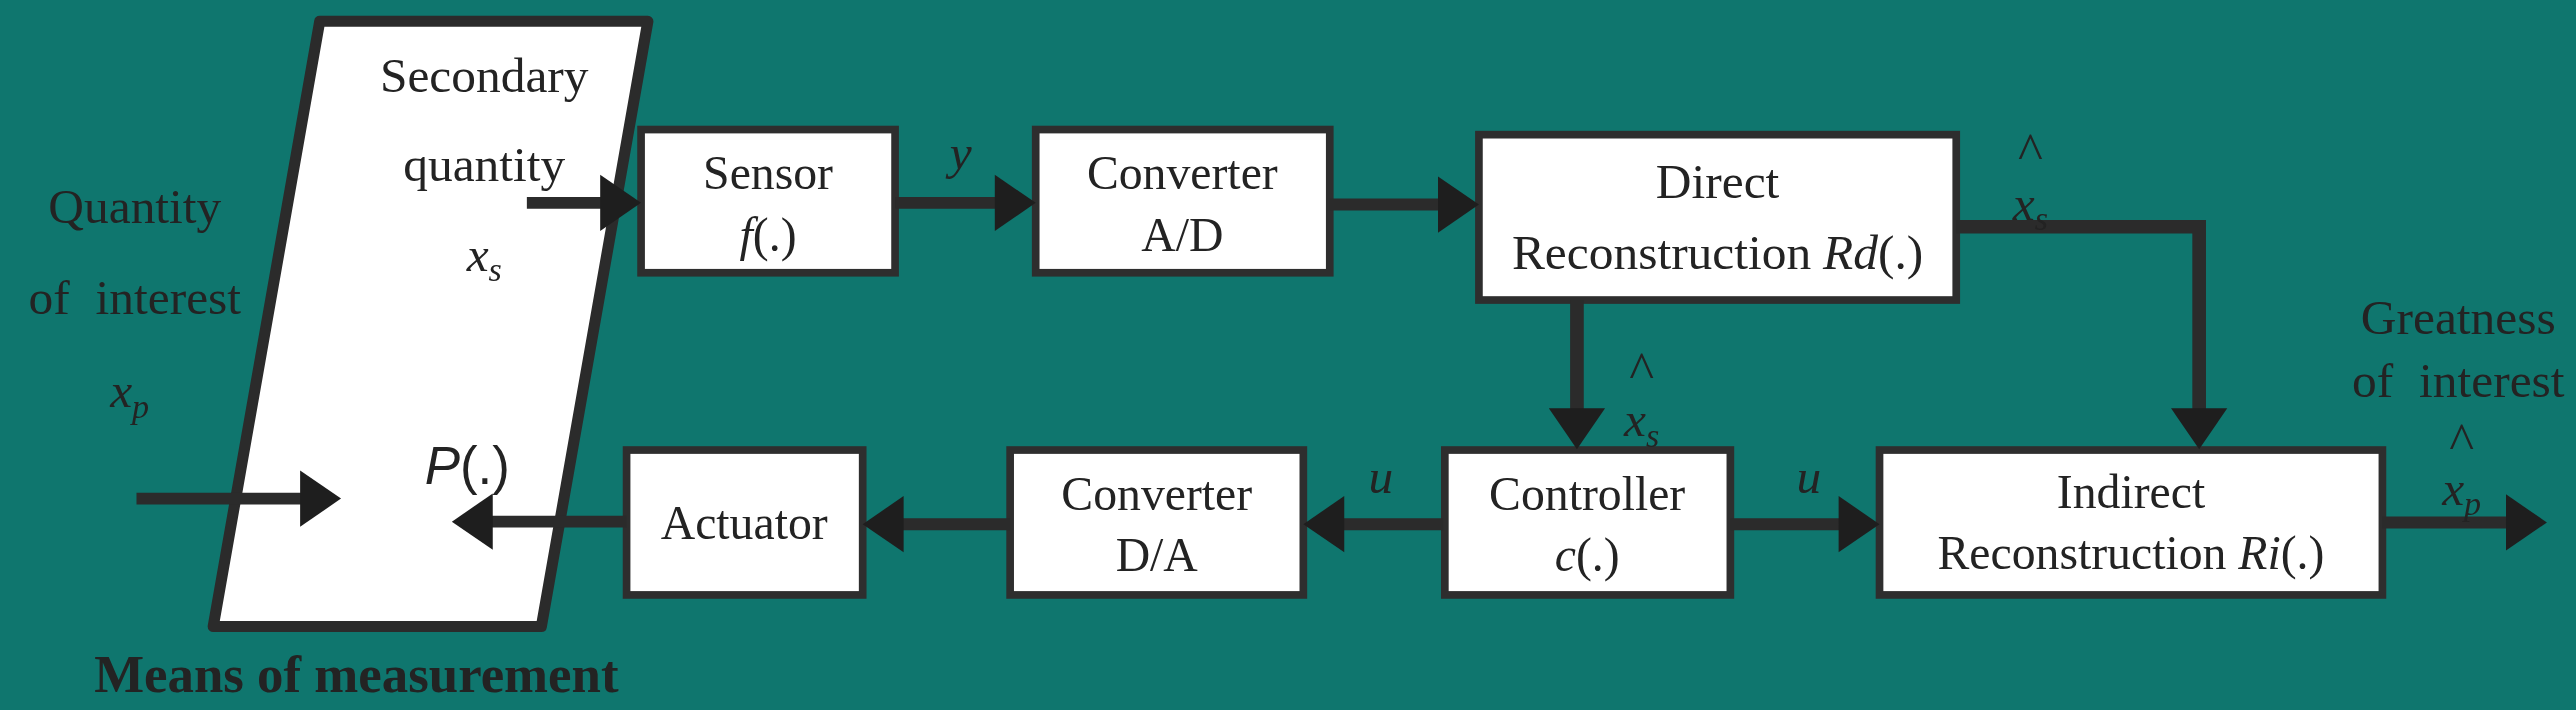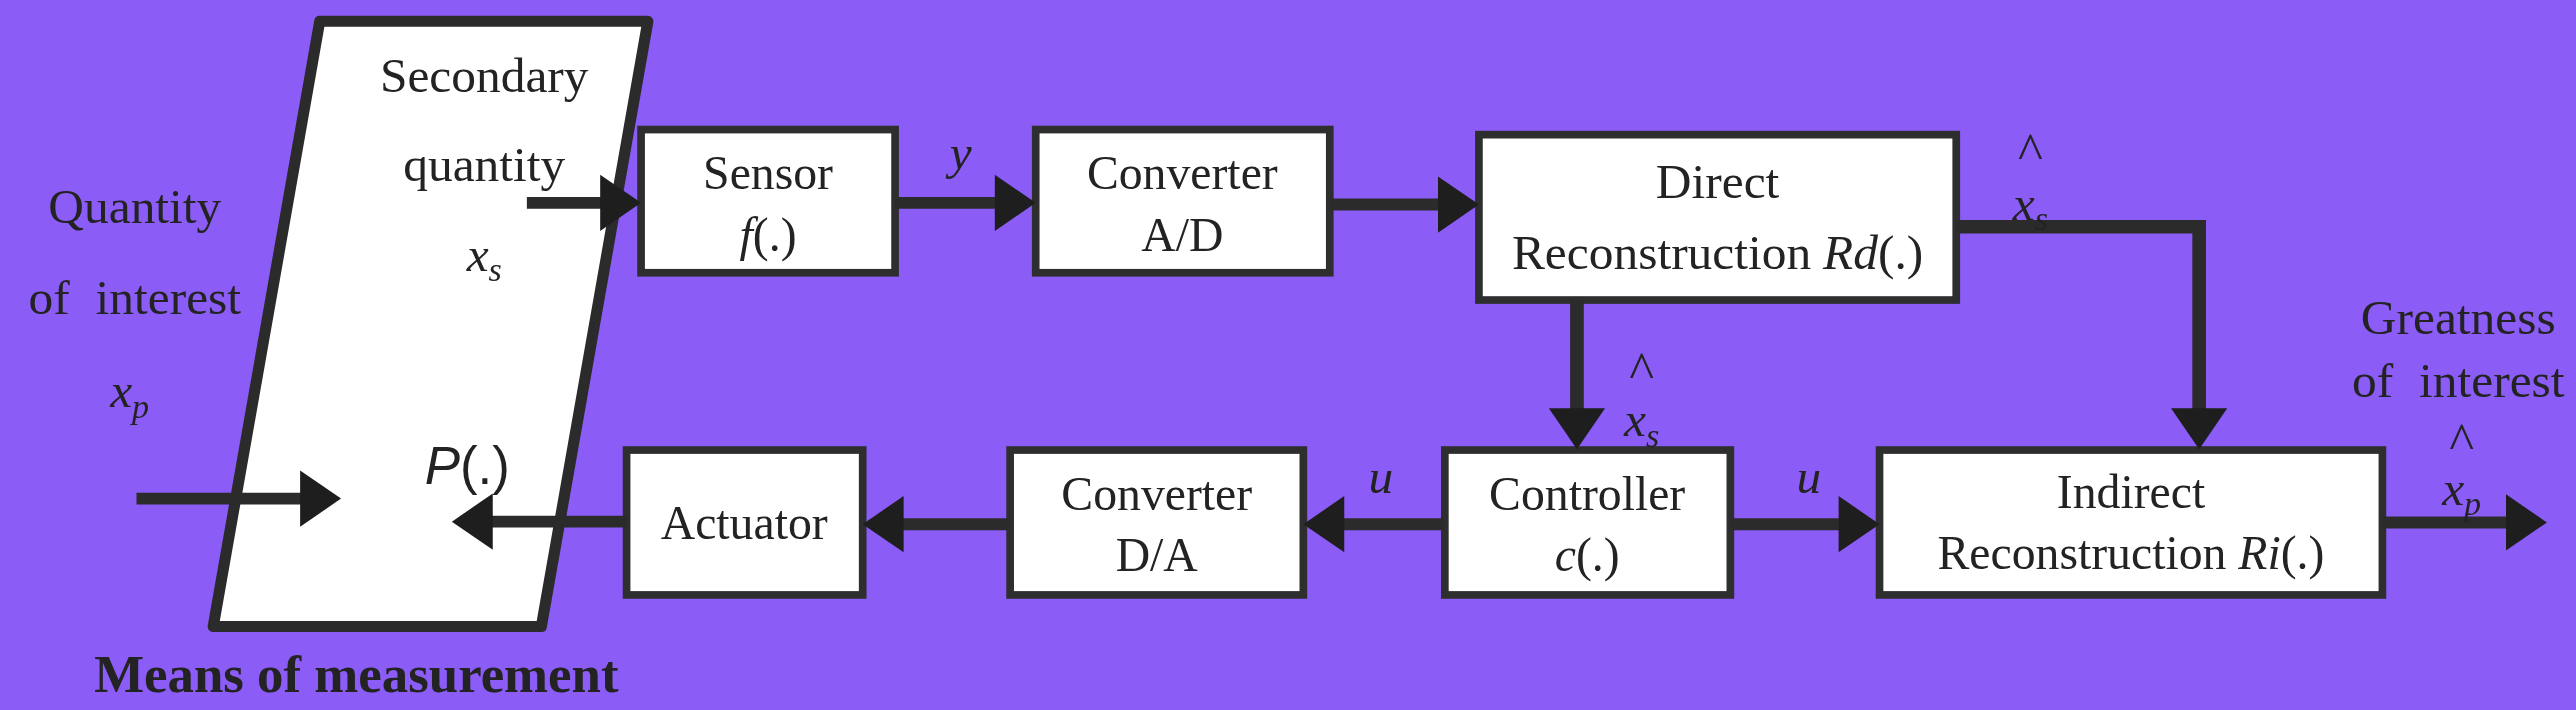--- a/index.html
+++ b/index.html
@@ -1,16 +1,16 @@
 <!DOCTYPE html>
 <html style="font-size:13.6px"><head>
 <meta charset="utf-8">
 <style>
   html,body{margin:0;padding:0;background:#ffffff;}
-  .stage{position:relative;width:2576px;height:710px;background:#8b5cf6;overflow:hidden;}
+  .stage{position:relative;width:2576px;height:710px;background:#0f766e;overflow:hidden;}
   svg{display:block;}
   .ink-line{stroke:#2b2b2b;fill:none;}
   .ink-head{fill:#1e1e1e;stroke:none;}
   .boxrect{fill:#ffffff;stroke:#2e2e2e;stroke-width:9;}
   .para{fill:#ffffff;stroke:#2b2b2b;stroke-width:13;stroke-linejoin:round;}
   text{fill:#232323;font-family:"Liberation Serif","DejaVu Serif",serif;}
   .lbl{font-size:56px;}
   .lbl-big{font-size:58px;}
   .it{font-style:italic;}
   .sans{font-family:"Liberation Sans","DejaVu Sans",sans-serif;}

